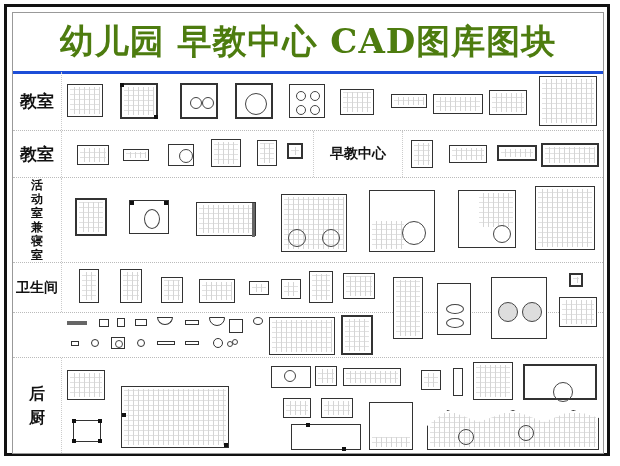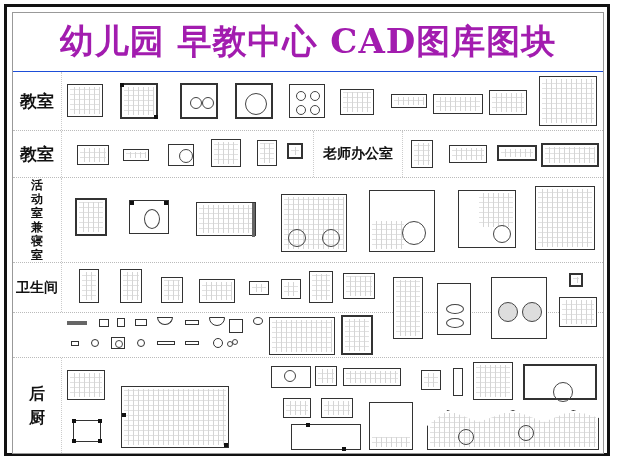--- a/index.html
+++ b/index.html
@@ -1,19 +1,19 @@
 <!DOCTYPE html>
 <html><head>
 <meta charset="utf-8">
 <style>
   html,body{margin:0;padding:0;background:#fff;}
   body{width:620px;height:466px;overflow:hidden;position:relative;font-family:"DejaVu Sans","Liberation Sans",sans-serif;}
   .outer{position:absolute;left:4px;top:4px;width:606px;height:452px;border:3px solid #111;box-sizing:border-box;}
   .inner{position:absolute;left:12px;top:12px;width:592px;height:442px;border:1px solid #999;box-sizing:border-box;}
-  .title{position:absolute;left:13px;top:13px;width:590px;height:58px;display:flex;align-items:center;justify-content:center;font-family:"DejaVu Serif","Liberation Serif",serif;font-size:34px;font-weight:bold;color:#a21caf;letter-spacing:1px;border-bottom:1px solid #1d4ed8;}
+  .title{position:absolute;left:13px;top:13px;width:590px;height:58px;display:flex;align-items:center;justify-content:center;font-family:"DejaVu Serif","Liberation Serif",serif;font-size:34px;font-weight:bold;color:#4d7c0f;letter-spacing:1px;border-bottom:3px solid #1d4ed8;}
   .row{position:absolute;left:13px;width:590px;border-bottom:1px dotted #bbb;box-sizing:border-box;}
   .label{position:absolute;left:0;top:0;bottom:0;width:48px;border-right:1px dotted #ccc;display:flex;align-items:center;justify-content:center;text-align:center;font-family:"DejaVu Serif","Liberation Serif",serif;font-weight:bold;color:#111;}
   .sublabel{position:absolute;top:0;bottom:0;display:flex;align-items:center;justify-content:center;font-family:"DejaVu Serif","Liberation Serif",serif;font-weight:bold;color:#111;border-left:1px dotted #ccc;border-right:1px dotted #ccc;}
   .plan{position:absolute;border:1px solid #333;background:#fff;box-sizing:border-box;}
   .plan .g{position:absolute;inset:2px;background:repeating-linear-gradient(90deg,transparent 0 4px,#888 4px 5px),repeating-linear-gradient(0deg,transparent 0 4px,#aaa 4px 5px);opacity:.35;}
   .plan .c{position:absolute;width:4px;height:4px;background:#111;}
   .plan .circ{position:absolute;border:1px solid #444;border-radius:50%;}
   .plan .blk{position:absolute;background:#666;}
   .wall{border-width:2px;}
 </style>
@@ -78,21 +78,21 @@
     </div>
   <div class="plan" style="left:198px;top:8px;width:30px;height:28px;">
       <div class="g"></div>
     </div>
   <div class="plan" style="left:244px;top:9px;width:20px;height:26px;">
       <div class="g"></div>
     </div>
   <div class="plan wall" style="left:274px;top:12px;width:16px;height:16px;">
       <div class="g"></div>
     </div>
-  <div class="sublabel" style="left:300px;width:88px;font-size:14px;">老师办公室</div>
+  <div class="sublabel" style="left:300px;width:88px;font-size:14px;">早教中心</div>
   <div class="plan" style="left:398px;top:9px;width:22px;height:28px;">
       <div class="g"></div>
     </div>
   <div class="plan" style="left:436px;top:14px;width:38px;height:18px;">
       <div class="g"></div>
     </div>
   <div class="plan wall" style="left:484px;top:14px;width:40px;height:16px;">
       <div class="g"></div>
     </div>
   <div class="plan wall" style="left:528px;top:12px;width:58px;height:24px;">

